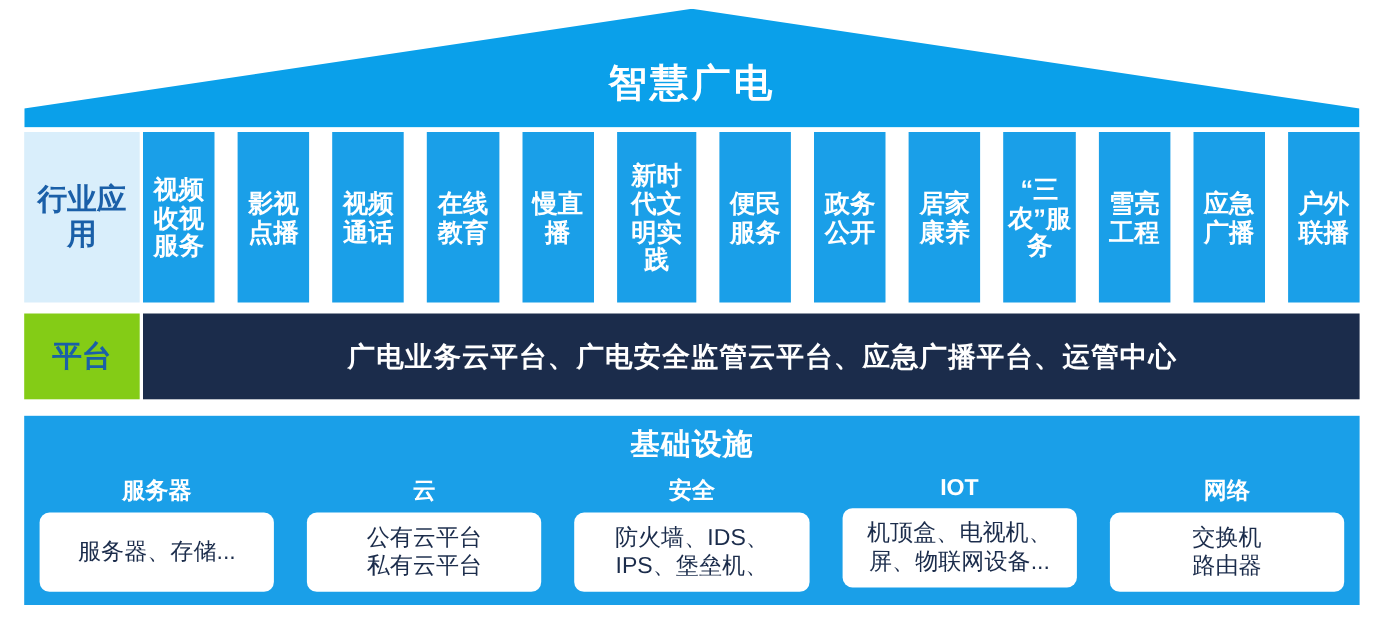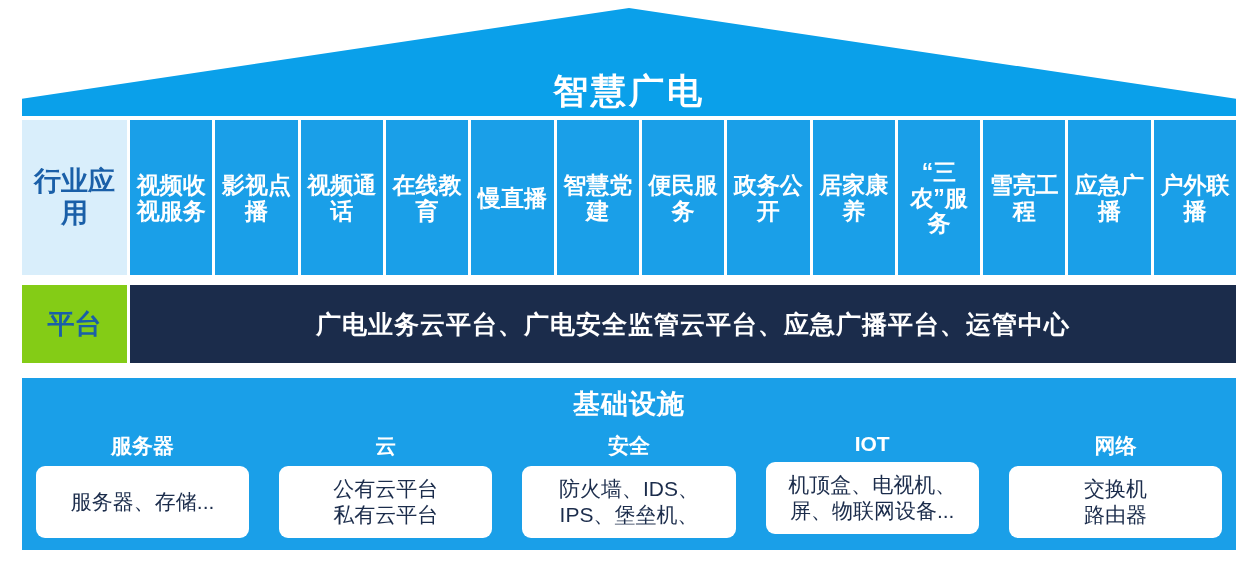--- a/index.html
+++ b/index.html
@@ -40,21 +40,20 @@
   .roof-title {
     position: absolute;
     left: 0;
     right: 0;
     top: 44px;
     text-align: center;
     color: #ffffff;
     font-size: 35px;
     font-weight: bold;
     letter-spacing: 3px;
-    margin-top: 16px;
   }
 
   
   .app-row {
     position: absolute;
     left: 22px;
     top: 120px;
     width: 1214px;
     height: 155px;
     display: flex;
@@ -69,21 +68,21 @@
     font-weight: bold;
     display: flex;
     align-items: center;
     justify-content: center;
     line-height: 1.15;
     text-align: center;
   }
   .app-cells {
     flex: 1 1 auto;
     display: flex;
-    gap: 3px;
+    gap: 21px;
   }
   .app-cell {
     flex: 1 1 0;
     background: #1a9fe8;
     color: #ffffff;
     font-size: 23px;
     font-weight: bold;
     line-height: 1.13;
     display: flex;
     align-items: center;
@@ -193,21 +192,21 @@
   </div>
 
   <div class="app-row">
     <div class="app-label">行业应用</div>
     <div class="app-cells">
       <div class="app-cell">视频收视服务</div>
       <div class="app-cell">影视点播</div>
       <div class="app-cell">视频通话</div>
       <div class="app-cell">在线教育</div>
       <div class="app-cell">慢直播</div>
-      <div class="app-cell">智慧党建</div>
+      <div class="app-cell wide">新时代文明实践</div>
       <div class="app-cell">便民服务</div>
       <div class="app-cell">政务公开</div>
       <div class="app-cell">居家康养</div>
       <div class="app-cell">“三农”服务</div>
       <div class="app-cell">雪亮工程</div>
       <div class="app-cell">应急广播</div>
       <div class="app-cell">户外联播</div>
     </div>
   </div>
 

